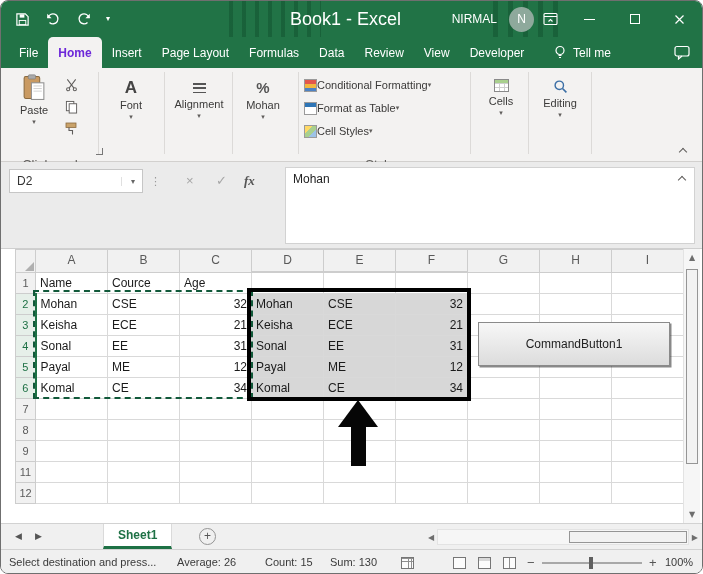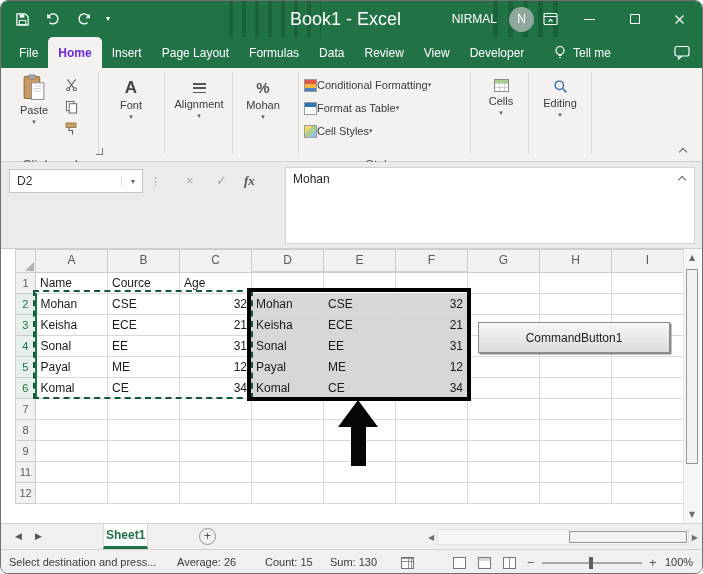--- a/index.html
+++ b/index.html
@@ -86,35 +86,35 @@
   .corner{position:relative;background:#f1f1f1}
   .tri{position:absolute;right:1px;bottom:1px;width:0;height:0;border-bottom:9px solid #b0b0b0;border-left:9px solid transparent}
   td.rowhdr{background:#f1f1f1;border-color:#cdcdcd;color:#5a5a5a;text-align:center;font-size:11px;padding:0}
   th.colsel{background:#d5dad7;border-bottom:2px solid #1e7145;color:#262626}
   td.rowsel{background:#e6efe9;color:#1e7145;border-right:2px solid #1e7145}
   td.cell{background:#fff;color:#1a1a1a}
   td.cell.sel{background:#d7d7d7}
   td.cell.num{text-align:right}
   .ants{position:absolute;left:32px;top:41px;width:220px;height:109px;border:2px dashed #11593a;pointer-events:none}
   .blackbox{position:absolute;left:246px;top:39px;width:224px;height:113px;border:4px solid #000;pointer-events:none}
-  .cmdbtn{position:absolute;left:477px;top:73px;width:192px;height:31px;background:linear-gradient(#f7f7f7,#dcdcdc);border:1px solid #8a8a8a;box-shadow:1.5px 1.5px 0 rgba(40,40,40,.55);font-size:12px;color:#222;font-family:"Liberation Sans",sans-serif}
+  .cmdbtn{position:absolute;left:477px;top:73px;width:192px;height:44px;background:linear-gradient(#f7f7f7,#dcdcdc);border:1px solid #8a8a8a;box-shadow:1.5px 1.5px 0 rgba(40,40,40,.55);font-size:12px;color:#222;font-family:"Liberation Sans",sans-serif}
   .arrow-head{position:absolute;left:337px;top:151px;width:0;height:0;border-left:20px solid transparent;border-right:20px solid transparent;border-bottom:27px solid #060606}
   .arrow-stem{position:absolute;left:350px;top:177px;width:15px;height:40px;background:#060606}
   .vscroll{position:absolute;right:4px;top:0;width:17px;height:274px;background:#f6f6f6;border-left:1px solid #e3e3e3}
   .sarr{font-family:"DejaVu Sans",sans-serif;font-size:8px;color:#6e6e6e}
   .vscroll .sarr{position:absolute;left:0;width:100%;text-align:center}
   .vscroll .sarr.top{top:4px}
   .vscroll .sarr.bot{bottom:4px}
   .vthumb{position:absolute;left:2px;top:20px;width:12px;height:195px;background:#f2f2f2;border:1px solid #959595}
 
   
   .tabbar{position:absolute;left:0;top:522px;right:0;height:26px;background:#f0f0f0;border-top:1px solid #d2d2d2}
   .nav{position:absolute;top:7px;font-size:9px;color:#555}
   .nav1{left:14px}.nav2{left:34px}
-  .sheettab{position:absolute;left:102px;top:0;height:25px;background:#fff;border-left:1px solid #dadada;border-right:1px solid #dadada;border-bottom:3px solid #1e7145;color:#1e7145;font-weight:700;font-size:12px;display:flex;align-items:center;padding:0 2px}
+  .sheettab{position:absolute;left:102px;top:0;height:25px;background:#fff;border-left:1px solid #dadada;border-right:1px solid #dadada;border-bottom:3px solid #1e7145;color:#1e7145;font-weight:700;font-size:12px;display:flex;align-items:center;padding:0 14px}
   .addsheet{position:absolute;left:198px;top:4px;width:17px;height:17px;border:1px solid #949494;border-radius:50%;color:#555;font-size:12px;line-height:14px;text-align:center}
   .hscroll{position:absolute;right:4px;top:5px;width:270px;height:16px;display:flex;align-items:center;gap:3px}
   .htrack{flex:1;position:relative;height:16px;background:#f6f6f6;border:1px solid #e3e3e3}
   .hthumb{position:absolute;right:1px;top:1px;width:118px;height:12px;background:#f2f2f2;border:1px solid #959595}
 
   
   .statusbar{position:absolute;left:0;top:548px;right:0;height:26px;background:#f0f0f0;border-top:1px solid #d2d2d2;font-size:11px;color:#3a3a3a}
   .stat{position:absolute;top:6px;white-space:nowrap}
   .mode{left:8px}.avg{left:176px}.cnt{left:264px}.sum{left:329px}
   .sbi{position:absolute;top:7px;width:13px;height:12px;border:1px solid #767676;background-color:#fcfcfc}

